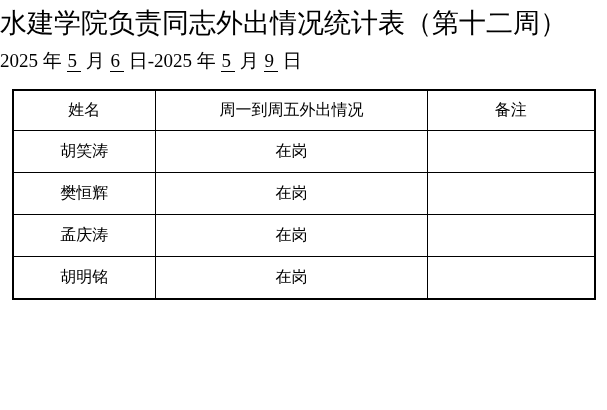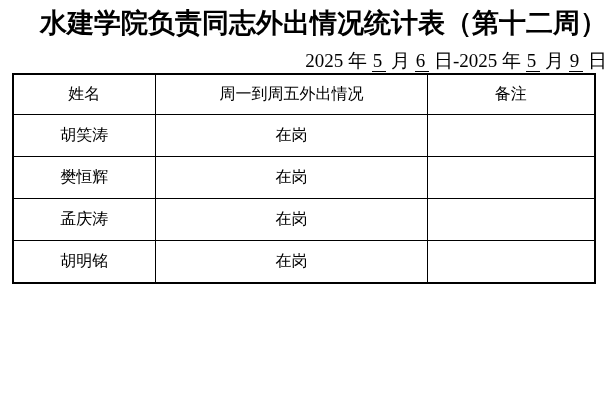--- a/index.html
+++ b/index.html
@@ -15,43 +15,43 @@
     font-family: "Liberation Serif", "DejaVu Serif", serif;
   }
   .page {
     width: 607px;
     height: 410px;
     position: relative;
   }
   .doc-title {
     margin: 7px 0 0 0;
     font-size: 27px;
-    font-weight: bold;
-    text-align: right;
+    font-weight: normal;
+    text-align: left;
     letter-spacing: 0px;
     line-height: 1.2;
   }
   .doc-subtitle {
     margin-top: 11px;
     font-size: 19px;
-    text-align: right;
+    text-align: left;
     line-height: 1.2;
     white-space: pre;
   }
   .doc-subtitle .u-seg {
     display: inline-block;
     border-bottom: 1px solid #000;
     padding: 0 4px 0 1px;
     line-height: 1.05;
   }
   table.stat-table {
     border-collapse: collapse;
     table-layout: fixed;
     width: 582px;
-    margin: 0 auto 0 auto;
+    margin: 16px auto 0 auto;
     border: 2px solid #000;
   }
   table.stat-table th,
   table.stat-table td {
     border: 1px solid #000;
     text-align: center;
     vertical-align: middle;
     font-size: 16px;
     font-weight: normal;
     padding: 0;

